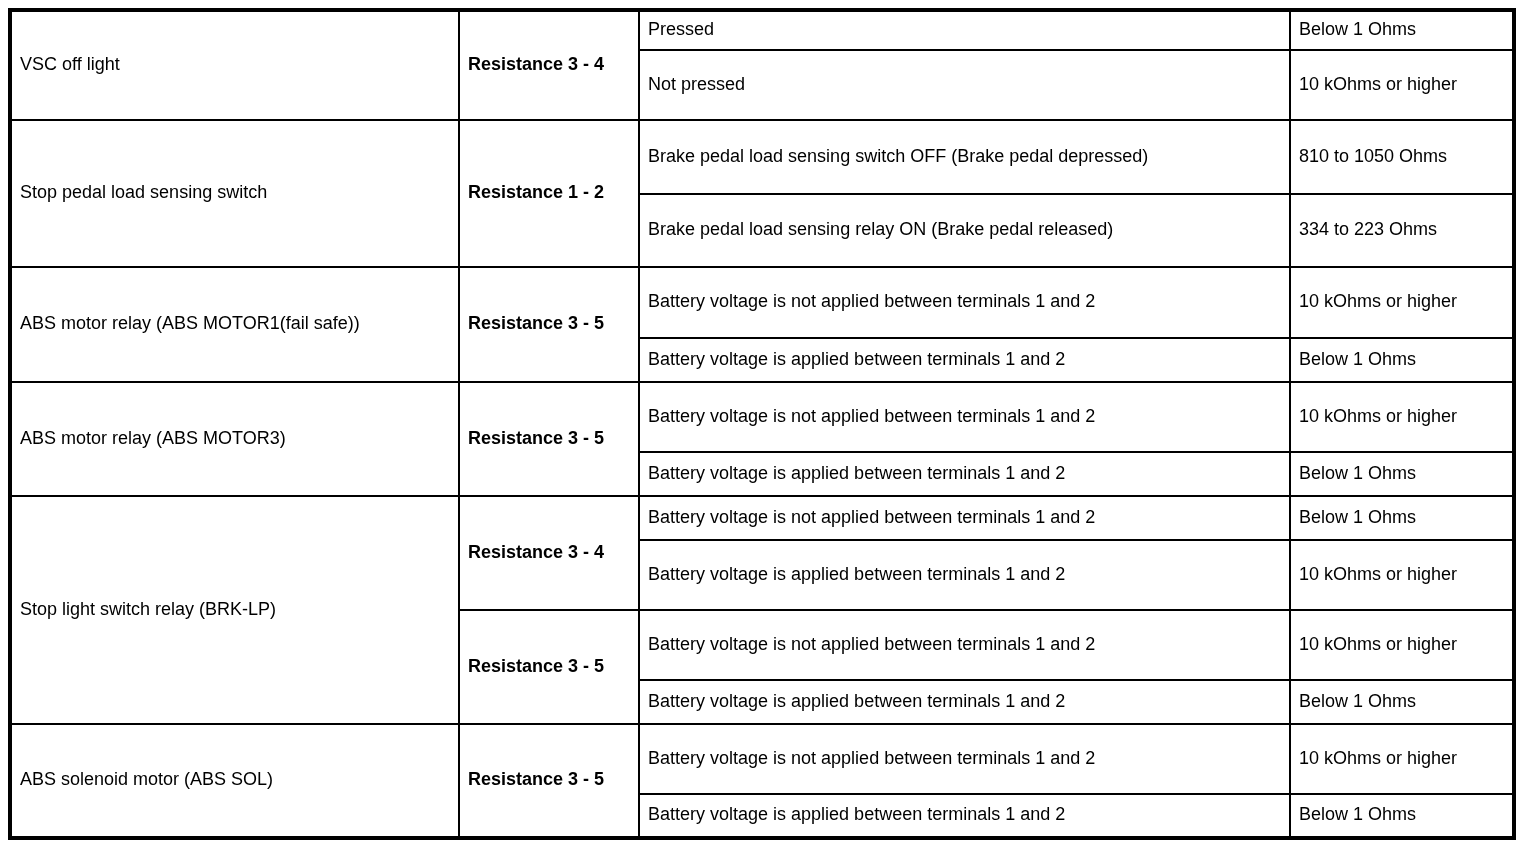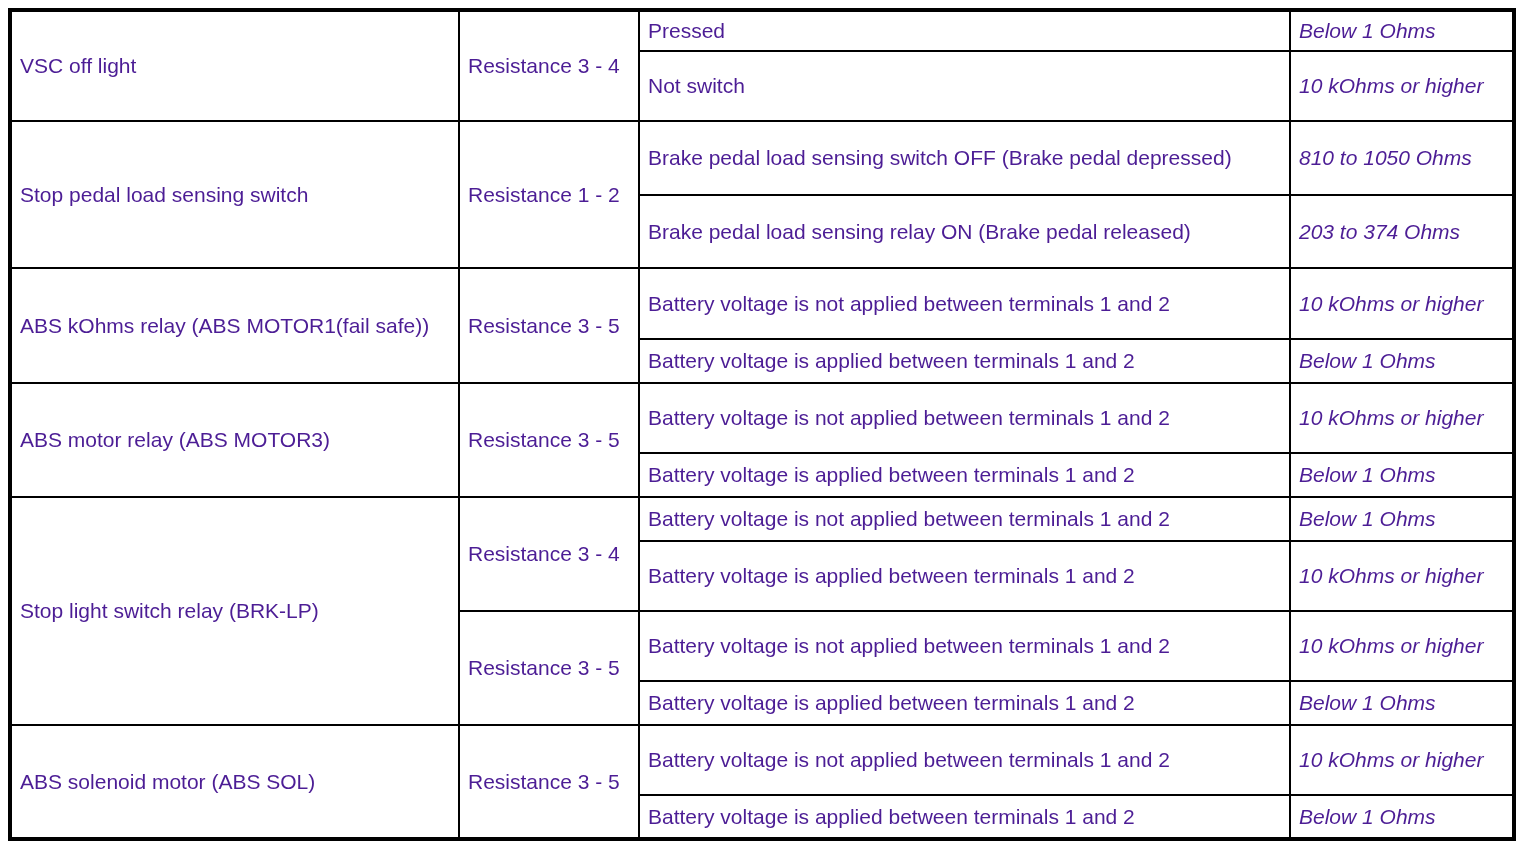--- a/index.html
+++ b/index.html
@@ -30,32 +30,32 @@
     height: 830px;
     border-collapse: collapse;
     table-layout: fixed;
     border: 4px solid #000000;
     background: #ffffff;
   }
 
   table.spec-table td {
     border: 2px solid #000000;
     padding: 5px 8px 6px 8px;
-    font-size: 21px;
+    font-size: 18px;
     line-height: 1.30;
     vertical-align: middle;
-    color: #4c1d95;
+    color: #000000;
     background: #ffffff;
     -webkit-font-smoothing: none;
   }
 
   td.c-component { width: 449px; }
-  td.c-terminals { width: 180px; }
+  td.c-terminals { width: 180px; font-weight: bold; }
   td.c-condition { width: 651px; }
-  td.c-spec      { width: 224px; font-style: italic; }
+  td.c-spec      { width: 224px; }
 
   
   col.col-component { width: 449px; }
   col.col-terminals { width: 180px; }
   col.col-condition { width: 651px; }
   col.col-spec      { width: 224px; }
 
   .cell-text {
     display: block;
     white-space: pre-wrap;
@@ -83,21 +83,21 @@
           </td>
           <td class="c-condition">
             <span class="cell-text">Pressed</span>
           </td>
           <td class="c-spec">
             <span class="cell-text">Below 1 Ohms</span>
           </td>
         </tr>
         <tr style="height: 70px;">
           <td class="c-condition">
-            <span class="cell-text">Not switch</span>
+            <span class="cell-text">Not pressed</span>
           </td>
           <td class="c-spec">
             <span class="cell-text">10 kOhms or higher</span>
           </td>
         </tr>
         <tr style="height: 74px;">
           <td class="c-component" rowspan="2">
             <span class="cell-text">Stop pedal load sensing switch</span>
           </td>
           <td class="c-terminals" rowspan="2">
@@ -108,26 +108,26 @@
           </td>
           <td class="c-spec">
             <span class="cell-text">810 to 1050 Ohms</span>
           </td>
         </tr>
         <tr style="height: 73px;">
           <td class="c-condition">
             <span class="cell-text">Brake pedal load sensing relay ON (Brake pedal released)</span>
           </td>
           <td class="c-spec">
-            <span class="cell-text">203 to 374 Ohms</span>
+            <span class="cell-text">334 to 223 Ohms</span>
           </td>
         </tr>
         <tr style="height: 71px;">
           <td class="c-component" rowspan="2">
-            <span class="cell-text">ABS kOhms relay (ABS MOTOR1(fail safe))</span>
+            <span class="cell-text">ABS motor relay (ABS MOTOR1(fail safe))</span>
           </td>
           <td class="c-terminals" rowspan="2">
             <span class="cell-text">Resistance 3 - 5</span>
           </td>
           <td class="c-condition">
             <span class="cell-text">Battery voltage is not applied between terminals 1 and 2</span>
           </td>
           <td class="c-spec">
             <span class="cell-text">10 kOhms or higher</span>
           </td>

